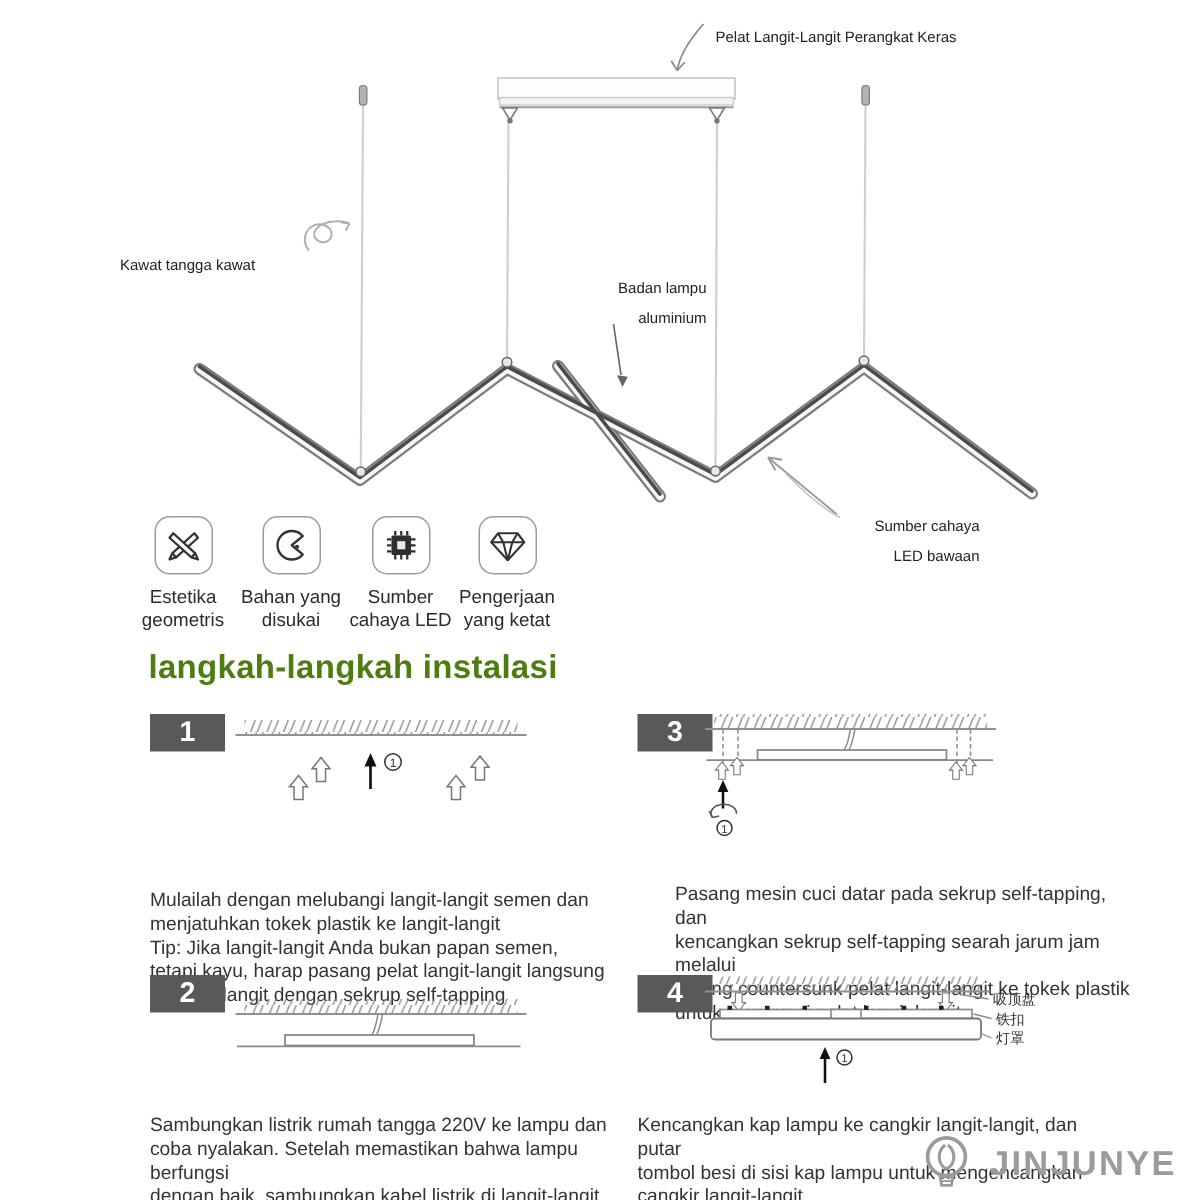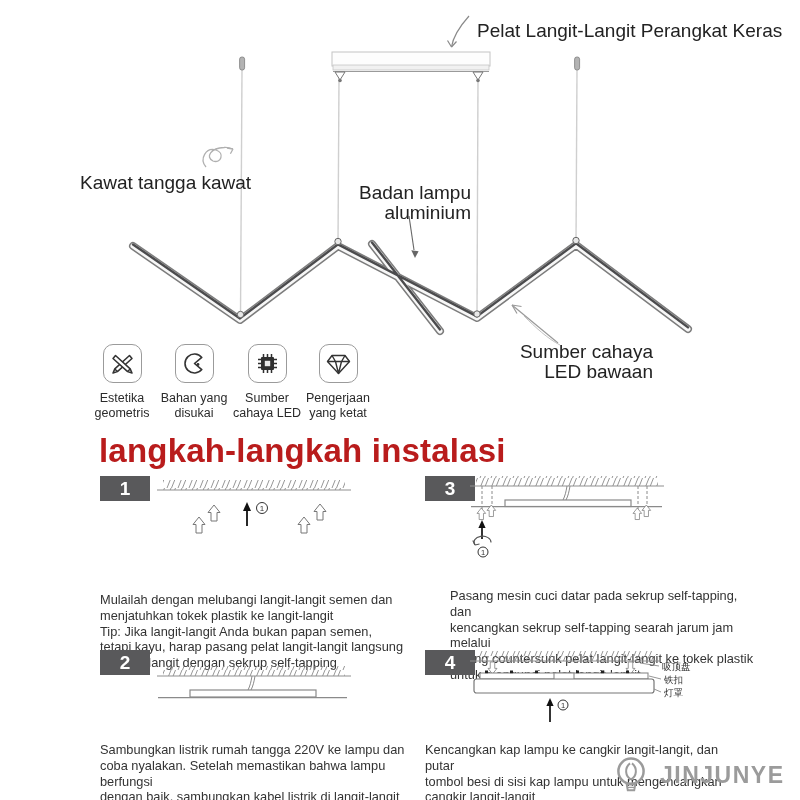--- a/index.html
+++ b/index.html
@@ -1,25 +1,25 @@
 <!DOCTYPE html>
 <html><head>
 <meta charset="utf-8">
 <style>
   html,body{margin:0;padding:0;}
   body{width:800px;height:800px;background:#ffffff;position:relative;overflow:hidden;
        font-family:"Liberation Sans", sans-serif;color:#333;}
   .abs{position:absolute;}
-  .callout{font-size:19px;color:#222;white-space:pre-line;}
+  .callout{font-size:10px;color:#222;white-space:pre-line;}
   .center{text-align:right;}
   .feat{position:absolute;width:74px;text-align:center;}
   .feat .box{width:37px;height:37px;border:1.6px solid #9b9b9b;border-radius:10px;
              margin:0 auto;background:#fff;display:flex;align-items:center;justify-content:center;}
   .feat .lbl{margin-top:8px;font-size:12.5px;line-height:14.5px;color:#2b2b2b;white-space:pre-line;}
-  .section-title{font-size:33px;font-weight:700;color:#b91c1c;letter-spacing:.2px;}
+  .section-title{font-size:22px;font-weight:700;color:#4d7c0f;letter-spacing:.2px;}
   .badge{width:50px;height:25px;background:#59595b;color:#fff;font-size:19px;font-weight:700;
          display:flex;align-items:center;justify-content:center;}
   .step-text{font-size:12.8px;line-height:15.8px;color:#333;white-space:pre-line;width:312px;margin-top:30px;}
   .brand{font-size:23px;font-weight:700;color:#9b9b9b;letter-spacing:1.5px;}
   .logo{display:flex;align-items:center;gap:8px;}
   svg{display:block;}
 </style>
 </head>
 <body>
 

